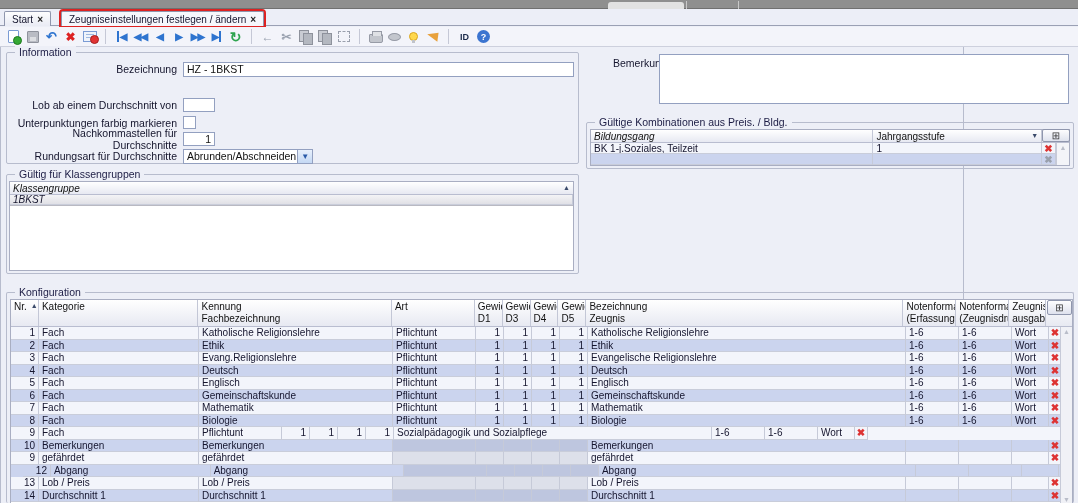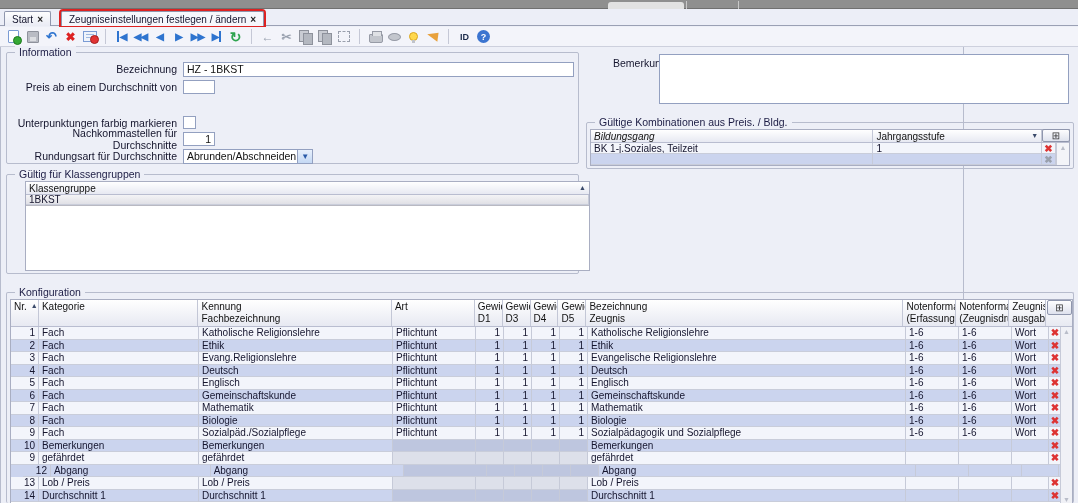--- a/index.html
+++ b/index.html
@@ -179,22 +179,22 @@
 </div>
 
 <div class="panel">
 
   <div class="gbox" style="left:5px;top:5px;width:573px;height:112px;">
     <span class="legend">Information</span>
     <div class="frow" style="top:8px;right:4px;">
       <span class="flabel">Bezeichnung</span>
       <input type="text" style="flex: 1 1 0%; height: 15px;" value="HZ - 1BKST">
     </div>
-    <div class="frow" style="top:26px;">
-      <span class="flabel">Preis ab einem Durchschnitt von</span>
+    <div class="frow" style="top:44px;">
+      <span class="flabel">Lob ab einem Durchschnitt von</span>
       <input type="text" style="width: 32px; height: 14px;" value="">
     </div>
     <div class="frow" style="top:63px;height:13px;">
       <span class="flabel">Unterpunktungen farbig markieren</span>
       <span class="cb"></span>
     </div>
     <div class="frow" style="top:78px;">
       <span class="flabel">Nachkommastellen für Durchschnitte</span>
       <input type="text" style="width: 32px; height: 14px; text-align: right;" value="1">
     </div>
@@ -232,21 +232,21 @@
             <div class="c" style="width: 169px;"></div>
             <div class="xbtn off" style="width: 14px;">✖</div>
             <div class="vscroll" style="width: 13px; border-bottom: none; background: rgb(243, 244, 248);"></div>
           </div>
         </div>
     </div>
   </div>
 
   <div class="gbox" style="left:5px;top:127px;width:573px;height:100px;">
     <span class="legend">Gültig für Klassengruppen</span>
-    <div class="grid" style="left:18px;top:6px;width:565px;height:90px;">
+    <div class="grid" style="left:2px;top:6px;width:565px;height:90px;font-style:italic;">
       <div class="ghead" style="height:13px;">
         <div class="hc" style="flex:1;justify-content:space-between;border-right:none;">
           <span>Klassengruppe</span><span class="sorticon">▲</span>
         </div>
       </div>
       <div id="klgr-body">
           <div class="grow sel-row" style="height: 11px;">
             <div class="c" style="width: 563px;">1BKST</div>
           </div>
         </div>
@@ -397,21 +397,20 @@
             <div class="c num" style="width: 28px;">1</div>
             <div class="c" style="width: 318px;">Biologie</div>
             <div class="c" style="width: 53px;">1-6</div>
             <div class="c" style="width: 53px;">1-6</div>
             <div class="c" style="width: 37px;">Wort</div>
             <div class="xbtn" style="width: 13px;">✖</div>
           </div>
           <div class="grow row-light" style="height: 12.5px;">
             <div class="c num" style="width: 28px;">9</div>
             <div class="c" style="width: 160px;">Fach</div>
-            <div class="c" style="width: 194px;">Sozialpäd./Sozialpflege</div>
             <div class="c" style="width: 83px;">Pflichtunt</div>
             <div class="c num" style="width: 28px;">1</div>
             <div class="c num" style="width: 28px;">1</div>
             <div class="c num" style="width: 28px;">1</div>
             <div class="c num" style="width: 28px;">1</div>
             <div class="c" style="width: 318px;">Sozialpädagogik und Sozialpflege</div>
             <div class="c" style="width: 53px;">1-6</div>
             <div class="c" style="width: 53px;">1-6</div>
             <div class="c" style="width: 37px;">Wort</div>
             <div class="xbtn" style="width: 13px;">✖</div>

